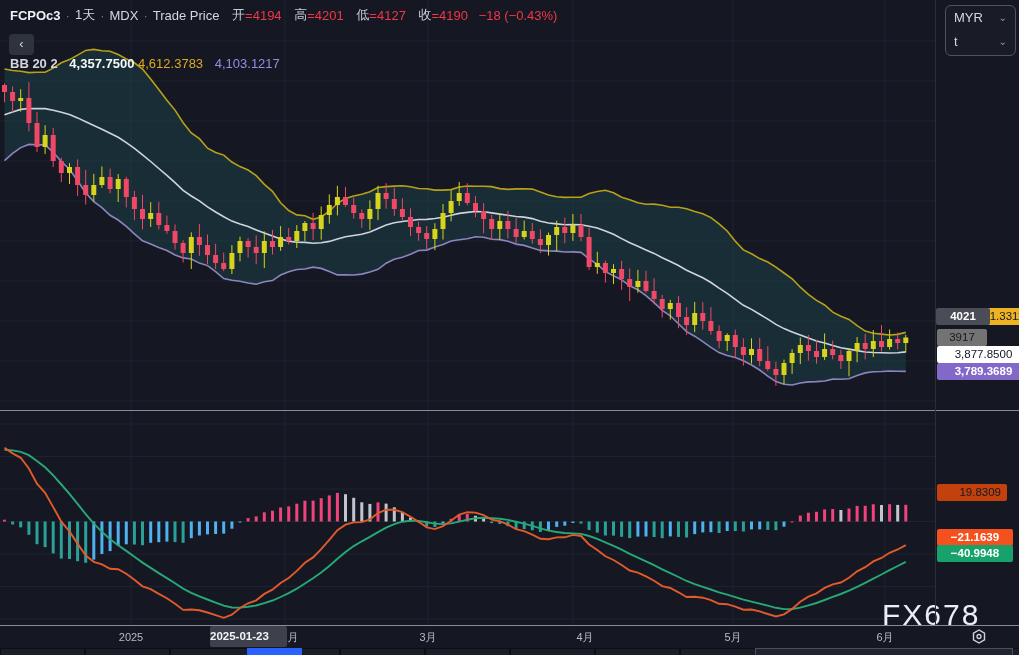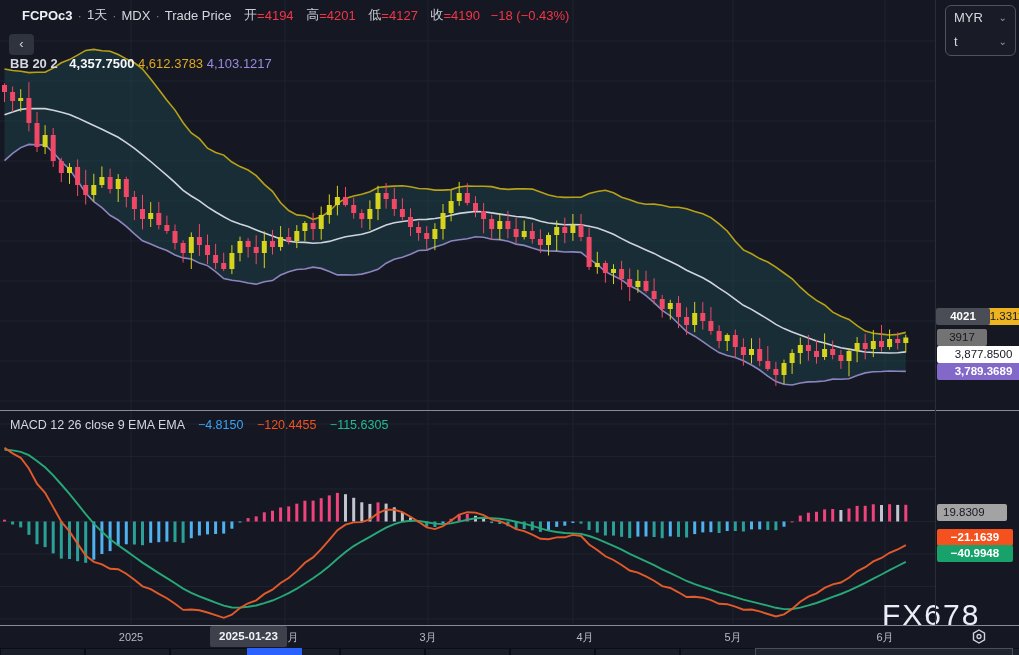--- a/index.html
+++ b/index.html
@@ -1,48 +1,48 @@
 <!DOCTYPE html>
 <html><head>
 <meta charset="utf-8">
 <style>
   html,body{margin:0;padding:0;background:#0c0e14;}
   #app{position:relative;width:1019px;height:655px;background:#151823;overflow:hidden;
        font-family:"Liberation Sans",sans-serif;color:#d5d7dd;}
   svg{position:absolute;left:0;display:block;}
-  .hdr{position:absolute;top:6px;left:10px;font-size:13px;white-space:nowrap;z-index:30;margin-left:12px;}
+  .hdr{position:absolute;top:6px;left:10px;font-size:13px;white-space:nowrap;z-index:30;}
   .hdr span{vertical-align:middle;}
   .hdr .sep{color:#787b86;margin:0 5px;}
   .hdr .k{color:#c9cbd2;margin-left:9px;}
   .hdr .v{color:#f23645;}
   .backbtn{position:absolute;top:34px;left:9px;width:25px;height:21px;background:#2f333e;
            border-radius:4px;color:#cfd3dd;font-size:13px;line-height:20px;text-align:center;
            cursor:pointer;z-index:30;}
   .bbleg{position:absolute;top:56px;left:10px;font-size:13px;white-space:nowrap;z-index:30;}
   .bbleg .t{color:#d5d7dd;font-weight:bold;}
   .bbleg .b{color:#f5f7fb;font-weight:bold;margin-left:8px;}
   .bbleg .u{color:#dfa81e;}
-  .bbleg .l{color:#9b8ae0;}
+  .bbleg .l{color:#9b8ae0;margin-left:8px;}
   .macdleg{position:absolute;top:418px;left:10px;font-size:12.5px;white-space:nowrap;z-index:30;}
   .macdleg .t{color:#d5d7dd;}
   .macdleg .h{color:#3aa3f5;margin-left:10px;}
   .macdleg .m{color:#f4511e;margin-left:10px;}
   .macdleg .s{color:#1fbd8e;margin-left:10px;}
   #axiscol{position:absolute;left:936px;top:0;width:83px;height:625px;background:#151823;z-index:10;}
   #vborder{position:absolute;left:935px;top:0;width:1px;height:655px;background:#2a2e39;z-index:12;}
   .tick{position:absolute;left:9px;font-size:11px;color:#b2b5be;transform:translateY(-50%);}
   .plabel{position:absolute;height:17px;line-height:17px;font-size:11.5px;border-radius:2px;
           padding:0 6px;z-index:11;}
   #divider1{position:absolute;left:0;top:410px;width:1019px;height:1px;background:#878b95;z-index:8;}
   #timeaxis{position:absolute;left:0;top:625px;width:1019px;height:23px;background:#151823;
             border-top:1px solid #878b95;z-index:15;padding-left:44px;}
   .tlabel{position:absolute;top:0;height:22px;line-height:22px;font-size:11px;color:#b8bac2;
           transform:translateX(-50%);}
   #tooltip{position:absolute;left:210px;top:626px;width:77px;height:21px;background:#3e414c;
-           color:#f2f3f7;font-size:11.5px;font-weight:bold;text-align:center;line-height:21px;
+           color:#f2f3f7;font-size:11.5px;font-weight:bold;line-height:21px;
            border-radius:2px;z-index:20;}
   #strip{position:absolute;left:0;top:648px;width:1019px;height:7px;background:#0c0e14;z-index:16;}
   .cell{position:absolute;top:1px;height:6px;background:#1a1e29;}
   #bluecell{position:absolute;left:247px;top:0;width:55px;height:7px;background:#2962ff;z-index:17;}
   #stripbox{position:absolute;left:755px;top:0;width:256px;height:6px;border:1px solid #4a4e59;
             background:#20242f;z-index:17;}
   #curbox{position:absolute;left:945px;top:5px;width:69px;height:49px;border:1px solid #50535e;
           border-radius:6px;background:#191c26;z-index:31;}
   .currow{height:24px;line-height:24px;padding:0 8px;font-size:13px;color:#d5d7dd;
           display:flex;justify-content:space-between;cursor:pointer;}
@@ -228,26 +228,20 @@
 
   <div class="backbtn">‹</div>
 
   <div class="bbleg">
     <span class="t">BB 20 2</span>
     <span class="b">4,357.7500</span>
     <span class="u">4,612.3783</span>
     <span class="l">4,103.1217</span>
   </div>
 
-  <div class="macdleg">
-    <span class="t">MACD 12 26 close 9 EMA EMA</span>
-    <span class="h">−4.8150</span>
-    <span class="m">−120.4455</span>
-    <span class="s">−115.6305</span>
-  </div>
 
   <div id="curbox">
     <div class="currow">
       <span>MYR</span>
       <span class="chev">⌄</span>
     </div>
     <div class="currow">
       <span>t</span>
       <span class="chev">⌄</span>
     </div>
@@ -286,16 +280,16 @@
   <svg id="gear" viewBox="0 0 18 18">
     <polygon points="9,2 14.5,5.2 14.5,11.8 9,15 3.5,11.8 3.5,5.2" fill="none" stroke="#cfd3dd" stroke-width="1.4"></polygon>
     <circle cx="9" cy="8.5" r="2" fill="none" stroke="#cfd3dd" stroke-width="1.3"></circle>
   </svg>
 
 <div class="plabel" style="left: 940px; top: 308px; width: 78px; background: rgb(237, 179, 32); color: rgb(21, 24, 35); text-align: right; z-index: 11;">4,021.3311</div>
     <div class="plabel" style="left: 936px; top: 308px; width: 42px; background: rgb(74, 77, 85); color: rgb(255, 255, 255); text-align: center; z-index: 12; font-weight: bold;">4021</div>
     <div class="plabel" style="left: 937px; top: 329px; width: 38px; background: #737373; color: rgb(21, 24, 35); text-align: center; z-index: 11;">3917</div>
     <div class="plabel" style="left: 937px; top: 346px; width: 81px; background: rgb(255, 255, 255); color: rgb(21, 24, 35); text-align: center; z-index: 11;">3,877.8500</div>
     <div class="plabel" style="left: 937px; top: 363px; width: 81px; background: rgb(129, 104, 201); color: rgb(255, 255, 255); text-align: center; z-index: 11; font-weight: bold;">3,789.3689</div>
-    <div class="plabel" style="left: 937px; top: 504px; width: 58px; background: #a3a3a3; color: rgb(21, 24, 35); text-align: left; z-index: 11;">19.8309</div>
+    <div class="plabel" style="left: 937px; top: 484px; width: 58px; background: #c2410c; color: rgb(21, 24, 35); text-align: right; z-index: 11;">19.8309</div>
     <div class="plabel" style="left: 937px; top: 529px; width: 64px; background: rgb(244, 81, 30); color: rgb(255, 255, 255); text-align: center; z-index: 11; font-weight: bold;">−21.1639</div>
     <div class="plabel" style="left: 937px; top: 545px; width: 64px; background: rgb(23, 162, 107); color: rgb(255, 255, 255); text-align: center; z-index: 11; font-weight: bold;">−40.9948</div>
   </div>
 
 </body></html>

